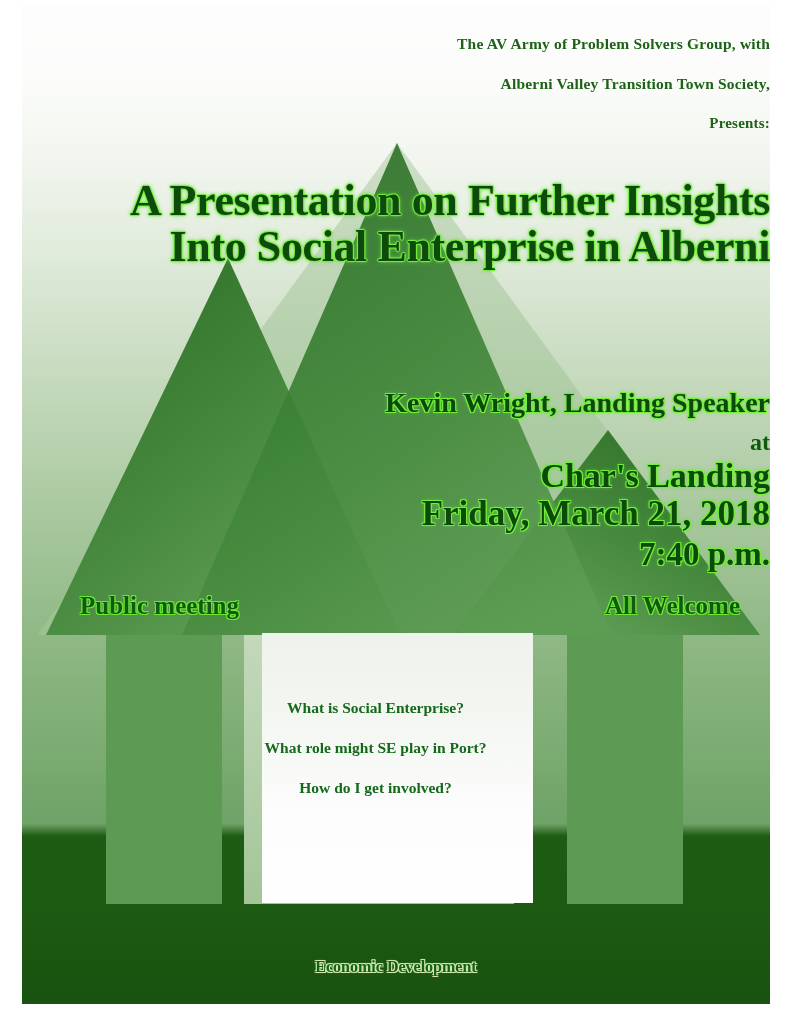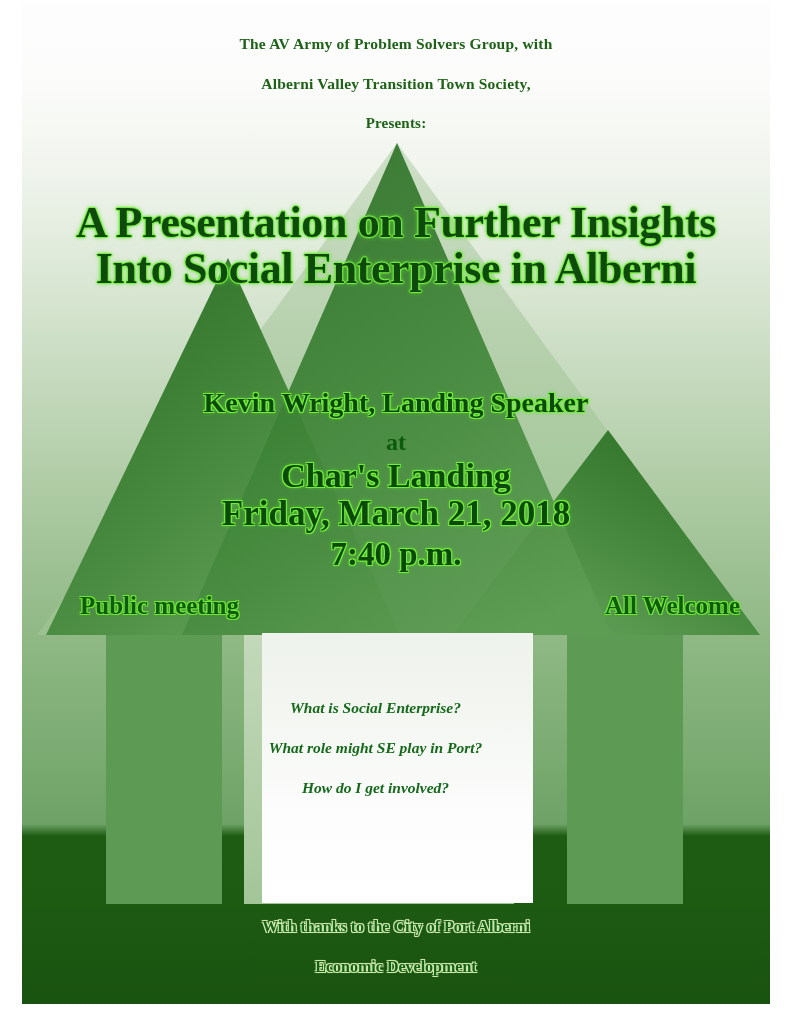--- a/index.html
+++ b/index.html
@@ -20,36 +20,36 @@
 
   
   #arrows{position:absolute;left:0;top:0;width:748px;height:1000px;}
 
   
   #card{position:absolute;left:240px;top:629px;width:271px;height:270px;
         background:linear-gradient(to bottom,#eef2ec 0%,#f3f6f1 30%,#fbfcfb 62%,#ffffff 100%);
         z-index:5;}
 
   
-  .txt{position:absolute;width:100%;text-align:center;z-index:8;
+  .txt{position:absolute;width:100%;text-align:right;z-index:8;
        color:#1d6217;font-weight:bold;line-height:1.15;}
 
   .hdr{font-size:15.5px;letter-spacing:.2px;}
   #hdr1{top:31px;}
   #hdr2{top:71px;}
   #hdr3{top:111px;font-size:15px;}
 
   
   .title{font-size:44px;font-weight:bold;color:#0e4a0c;
          letter-spacing:-.4px;line-height:1.04;
          text-shadow:
             0 0 1px #7bf442, 0 0 2px #6eec39, 1px 0 1px #7bf442,
            -1px 0 1px #7bf442, 0 1px 1px #7bf442, 0 -1px 1px #7bf442,
             0 0 5px #5fe02f;}
-  #title{top:196px;}
+  #title{top:174px;}
 
   .glow{color:#0b4a0a;
         text-shadow:
            0 0 1px #74ef3a,-1px -1px 0 #74ef3a,1px -1px 0 #74ef3a,
           -1px 1px 0 #74ef3a,1px 1px 0 #74ef3a,0 0 4px #5de02c;}
 
   #speaker{top:383px;font-size:28px;}
   #at{top:425px;font-size:24px;color:#0d5a0b;text-shadow:none;}
   #venue{top:452px;font-size:34px;}
   #date{top:490px;font-size:35px;}
@@ -57,21 +57,21 @@
 
   .side{position:absolute;font-size:25px;font-weight:bold;color:#0e5c0c;
         z-index:8;
         text-shadow:0 0 1px #74ef3a,-1px -1px 0 #6fe836,1px -1px 0 #6fe836,
                     -1px 1px 0 #6fe836,1px 1px 0 #6fe836;}
   #pubmeet{left:58px;top:588px;}
   #allwel{right:30px;top:588px;}
 
   
   #qlist{position:absolute;left:240px;top:695px;width:227px;z-index:9;
-         text-align:center;font-style:italic;}
+         text-align:center;}
   #qlist .q{font-size:15.5px;font-weight:bold;color:#14691a;
             margin:0 0 22px 0;white-space:nowrap;}
   #qlist .q:last-child{margin-bottom:0;}
 
   
   .foot{position:absolute;width:100%;text-align:center;z-index:9;
         font-size:16px;font-weight:bold;color:#14601a;
         text-shadow:-1px -1px 0 #cfe8a8,1px -1px 0 #cfe8a8,
                     -1px 1px 0 #cfe8a8,1px 1px 0 #cfe8a8,
                      0 0 2px #e2f3c4;}
@@ -153,17 +153,16 @@
 
     <div class="side" id="pubmeet">Public meeting</div>
     <div class="side" id="allwel">All Welcome</div>
 
     <div id="qlist">
       <div class="q">What is Social Enterprise?</div>
       <div class="q">What role might SE play in Port?</div>
       <div class="q">How do I get involved?</div>
     </div>
 
-    <div class="foot" id="foot1">With thanks to the City of Port Alberni</div>
     <div class="foot" id="foot2">Economic Development</div>
 
   </div>
 </div>
 
 </body></html>

